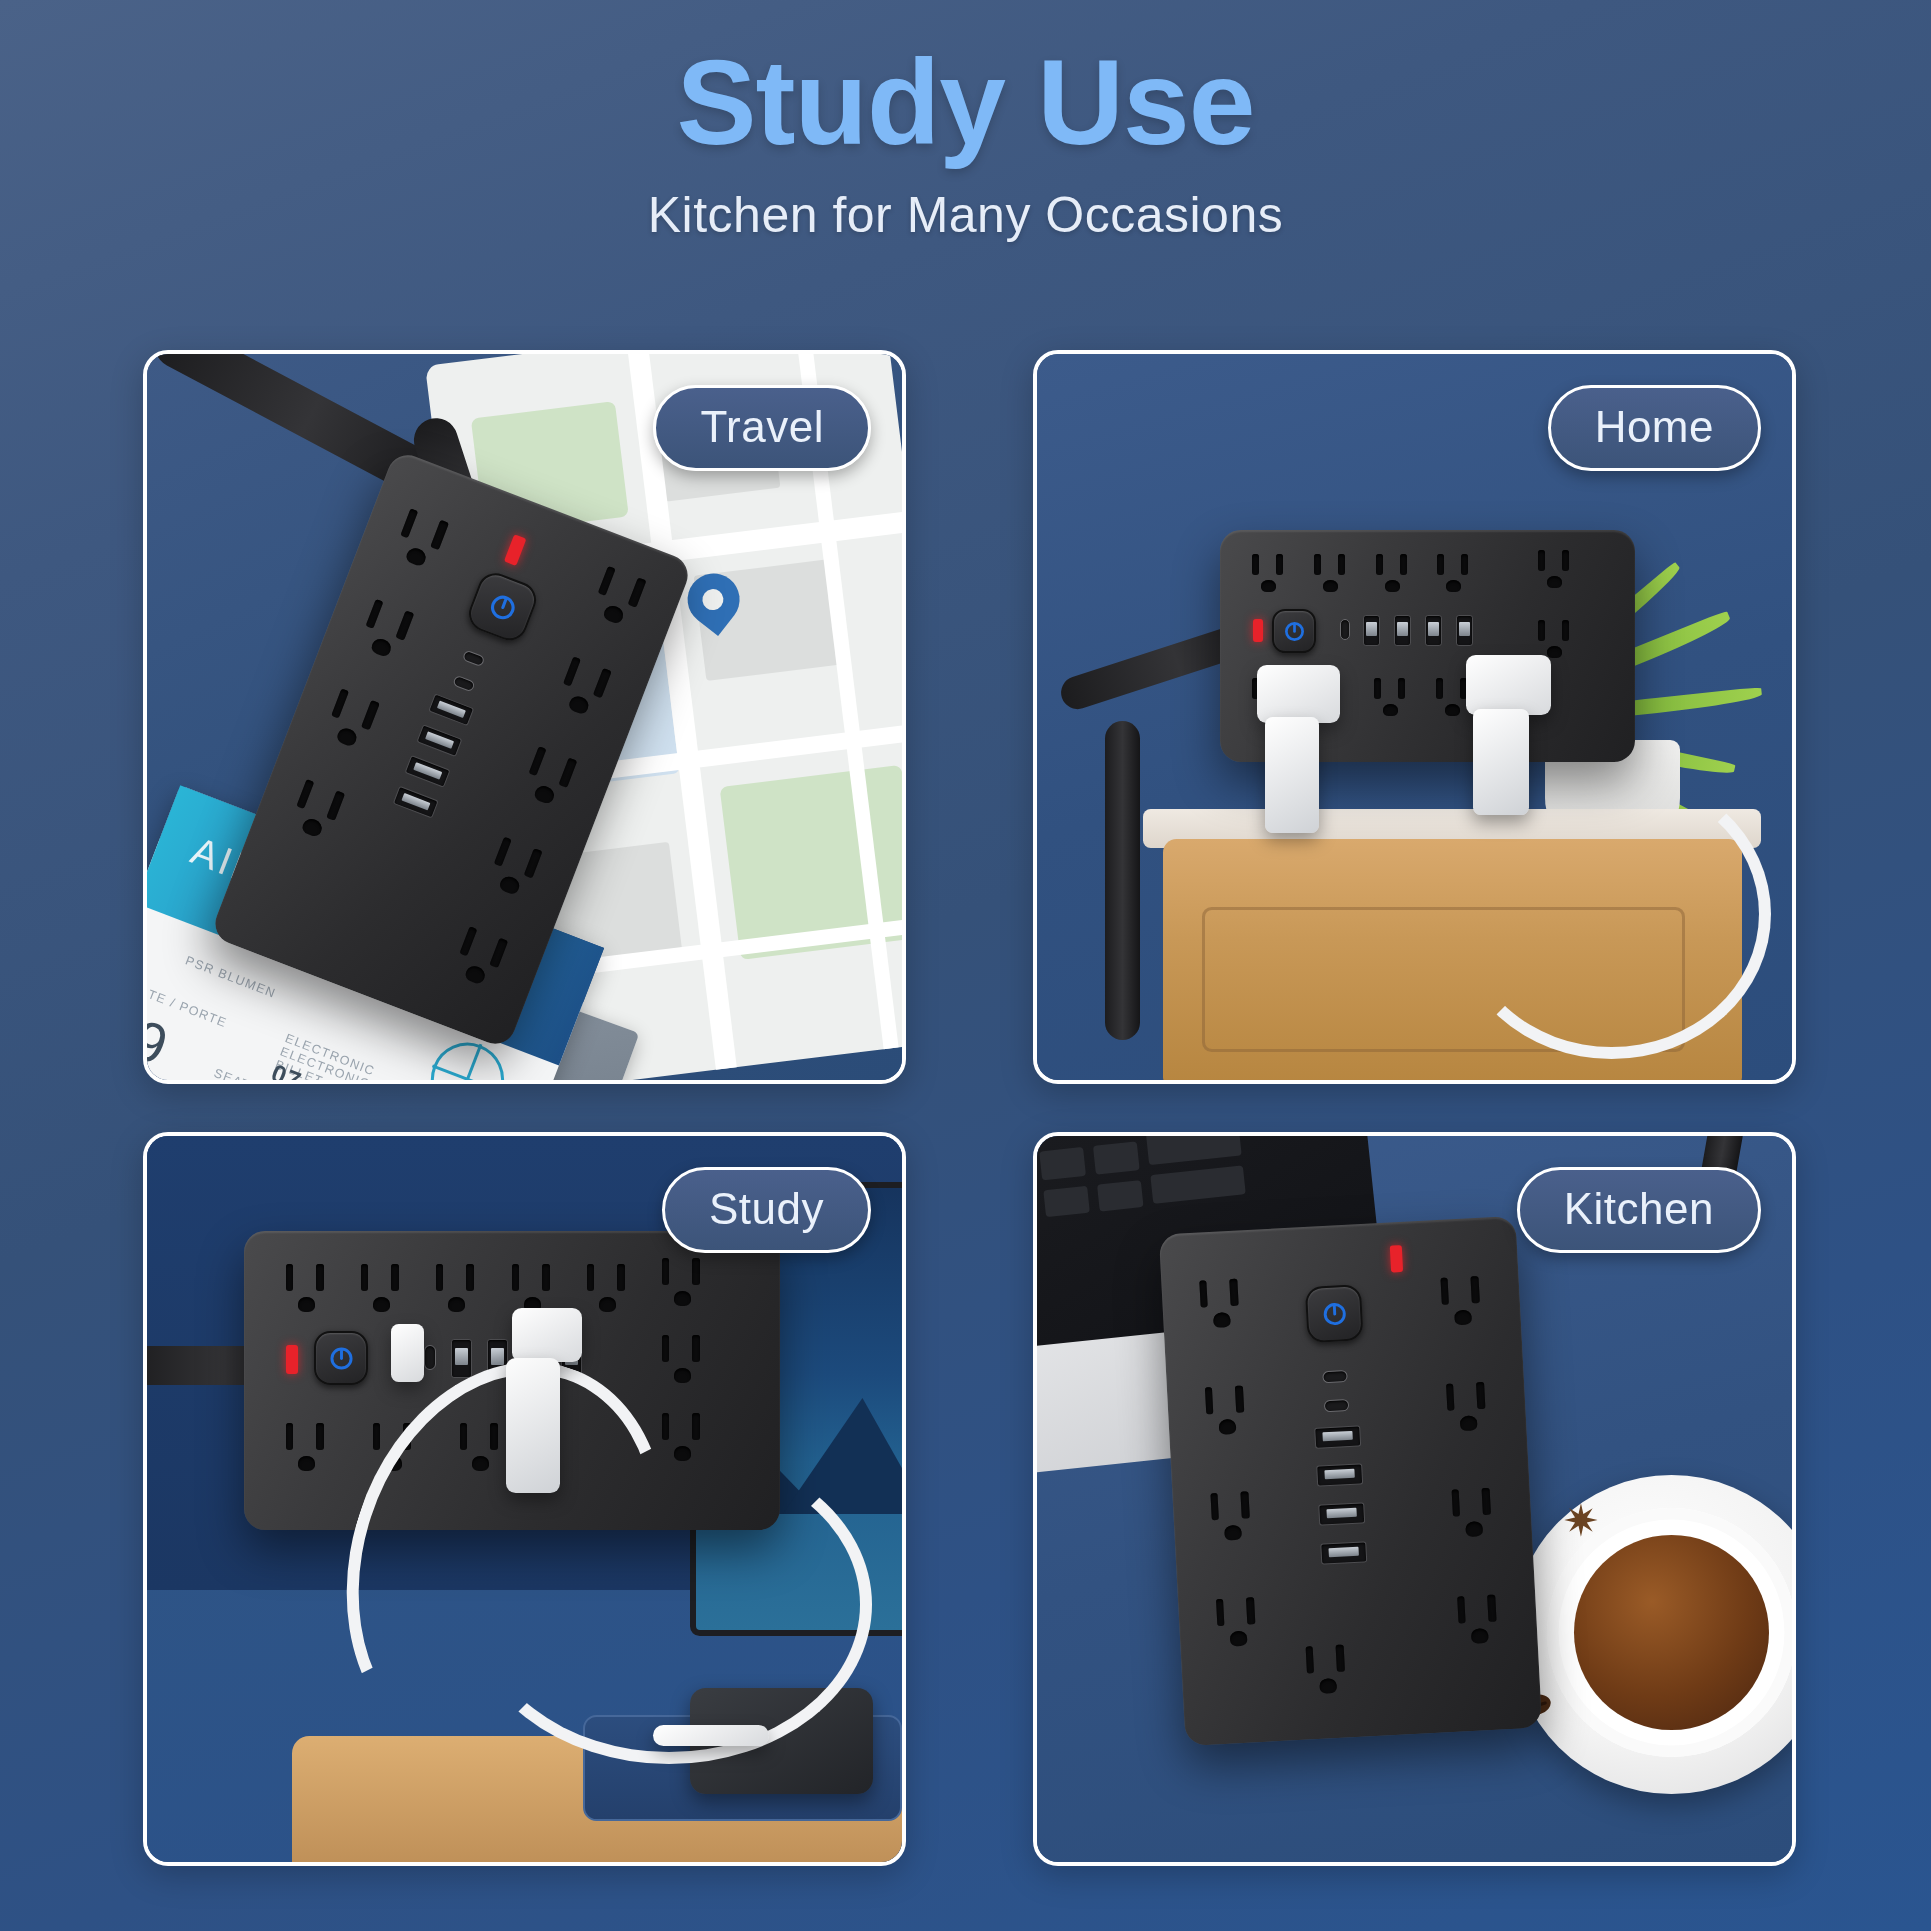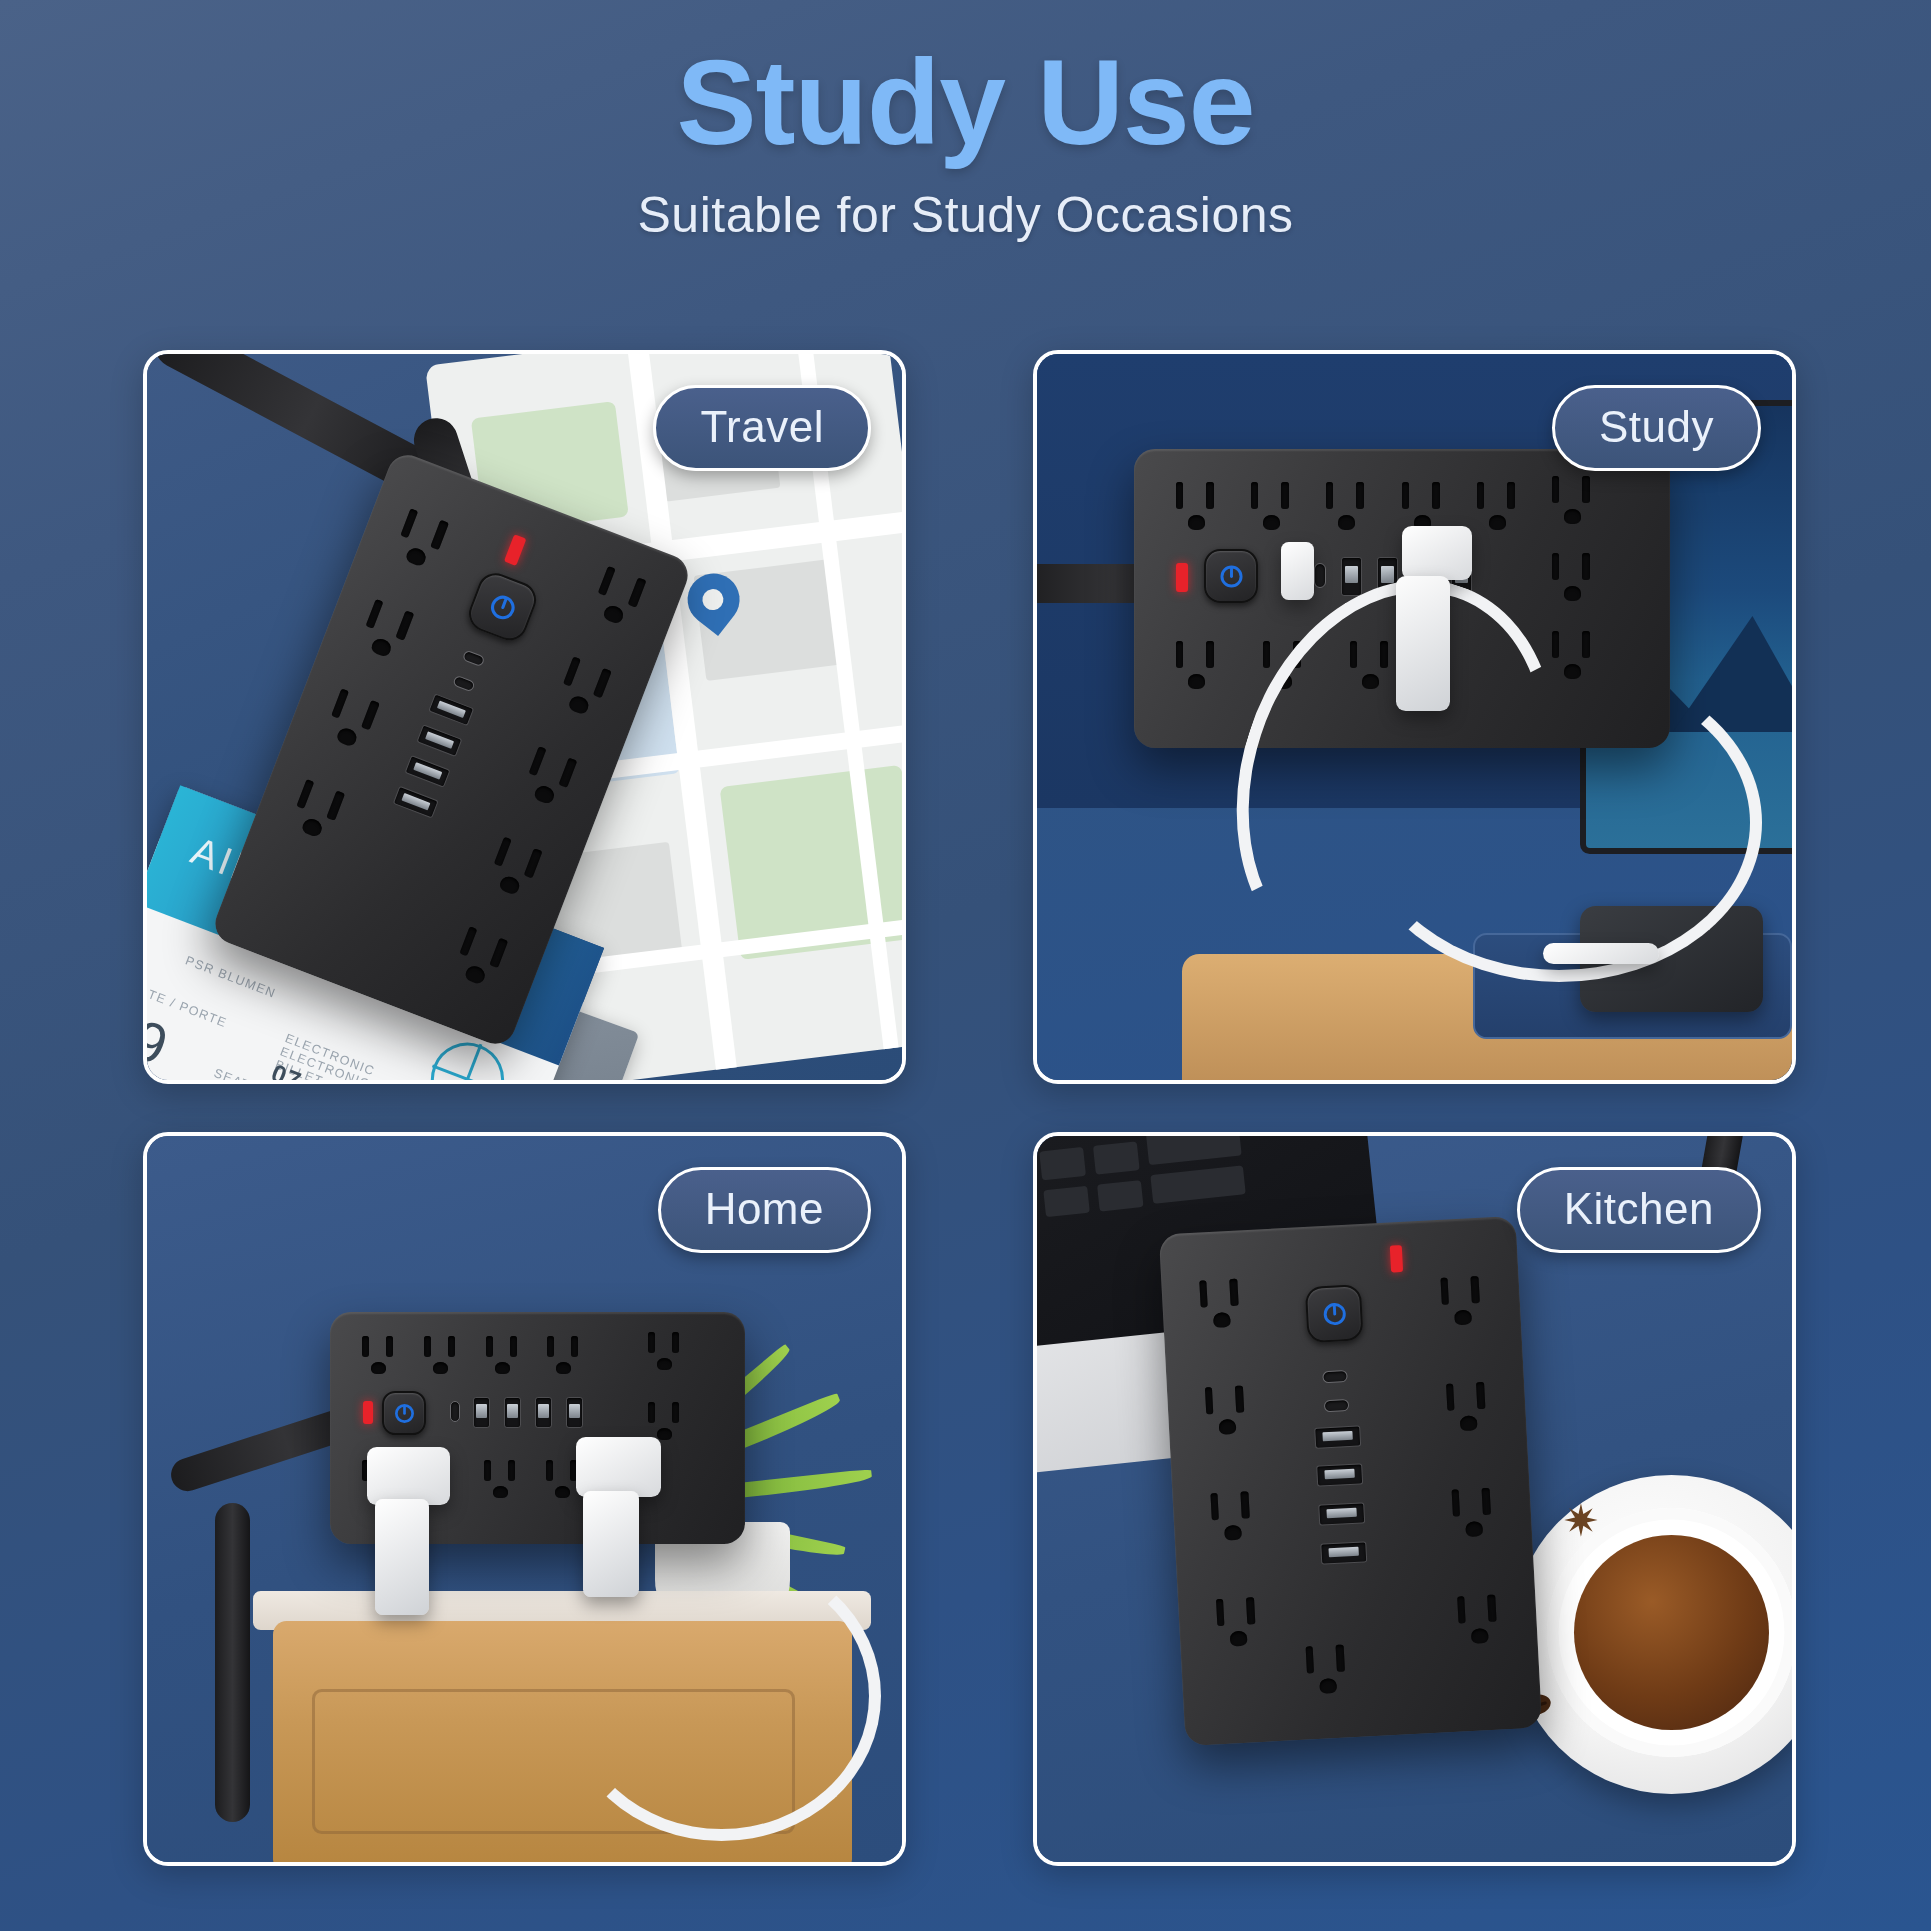--- a/index.html
+++ b/index.html
@@ -250,21 +250,21 @@
     text-align:center;
   }
 </style>
 </head>
 <body>
 
 <div class="page">
 
   <div class="header">
     <div class="title">Study Use</div>
-    <div class="subtitle">Suitable for Study Occasions</div>
+    <div class="subtitle">Kitchen for Many Occasions</div>
   </div>
 
   <div class="grid">
 
     <div class="panel p-travel">
       <div class="scene">
 
         <div class="map">
           <div class="mblue" style="left:9.7px;  top:290px; width:193px; height:145px;"></div>
           <div class="mgreen" style="left:39px;  top:58px;  width:145px; height:116px;"></div>
@@ -364,20 +364,113 @@
           <div class="usbc" style="left:137px; top:189px; width:21px; height:10.6px;"></div>
           <div class="usba" style="left:124px; top:214px; width:42px; height:19.3px;"></div>
           <div class="usba" style="left:124px; top:247px; width:42px; height:19.3px;"></div>
           <div class="usba" style="left:124px; top:280px; width:42px; height:19.3px;"></div>
           <div class="usba" style="left:124px; top:313px; width:42px; height:19.3px;"></div>
         </div>
       </div>
       <div class="badge tr">Travel</div>
     </div>
 
+    <div class="panel p-home">
+      <div class="scene">
+
+        <div class="plant" style="right:19.3px; top:183px; width:251px; height:319px;">
+          <div class="leaf" style="left:29px; top:145px; width:193px; height:17.4px; transform:rotate(-22deg);"></div>
+          <div class="leaf" style="left:29px; top:172px; width:212px; height:15.4px; transform:rotate(-6deg);"></div>
+          <div class="leaf" style="left:33px; top:189px; width:183px; height:15.4px; transform:rotate(12deg);"></div>
+          <div class="leaf" style="left:39px; top:122px; width:154px; height:13.5px; transform:rotate(-40deg);"></div>
+          <div class="leaf" style="left:42px; top:207px; width:169px; height:14.5px; transform:rotate(28deg);"></div>
+          <div class="leaf" style="left:19.3px; top:97px; width:116px; height:12.6px; transform:rotate(-58deg);"></div>
+          <div class="pot" style="left:23px; top:203px; width:135px; height:116px;"></div>
+        </div>
+
+        <div class="tabletop"></div>
+        <div class="table">
+          <div class="drawer"></div>
+        </div>
+
+        <div class="cord" style="left:19.3px; top:290px; width:241px; height:33px; transform:rotate(-18deg); border-radius:29px;"></div>
+        <div class="cord" style="left:68px; top:367px; width:35px; height:319px; border-radius:29px;"></div>
+
+        <div class="strip" style="left:183px; top:176px; width:415px; height:232px;">
+          <div class="outlet" style="left:25px; top:21px; width:46px; height:44px;">
+            <div class="sl" style="left:6.8px; top:2.9px; width:6.8px; height:21px;"></div>
+            <div class="sl" style="left:31px; top:2.9px; width:6.8px; height:21px;"></div>
+            <div class="gnd" style="left:16.4px; top:29px; width:14.5px; height:11.6px;"></div>
+          </div>
+          <div class="outlet" style="left:87px; top:21px; width:46px; height:44px;">
+            <div class="sl" style="left:6.8px; top:2.9px; width:6.8px; height:21px;"></div>
+            <div class="sl" style="left:31px; top:2.9px; width:6.8px; height:21px;"></div>
+            <div class="gnd" style="left:16.4px; top:29px; width:14.5px; height:11.6px;"></div>
+          </div>
+          <div class="outlet" style="left:149px; top:21px; width:46px; height:44px;">
+            <div class="sl" style="left:6.8px; top:2.9px; width:6.8px; height:21px;"></div>
+            <div class="sl" style="left:31px; top:2.9px; width:6.8px; height:21px;"></div>
+            <div class="gnd" style="left:16.4px; top:29px; width:14.5px; height:11.6px;"></div>
+          </div>
+          <div class="outlet" style="left:210px; top:21px; width:46px; height:44px;">
+            <div class="sl" style="left:6.8px; top:2.9px; width:6.8px; height:21px;"></div>
+            <div class="sl" style="left:31px; top:2.9px; width:6.8px; height:21px;"></div>
+            <div class="gnd" style="left:16.4px; top:29px; width:14.5px; height:11.6px;"></div>
+          </div>
+          <div class="outlet" style="left:311px; top:17.4px; width:46px; height:44px;">
+            <div class="sl" style="left:6.8px; top:2.9px; width:6.8px; height:21px;"></div>
+            <div class="sl" style="left:31px; top:2.9px; width:6.8px; height:21px;"></div>
+            <div class="gnd" style="left:16.4px; top:29px; width:14.5px; height:11.6px;"></div>
+          </div>
+          <div class="outlet" style="left:311px; top:87px; width:46px; height:44px;">
+            <div class="sl" style="left:6.8px; top:2.9px; width:6.8px; height:21px;"></div>
+            <div class="sl" style="left:31px; top:2.9px; width:6.8px; height:21px;"></div>
+            <div class="gnd" style="left:16.4px; top:29px; width:14.5px; height:11.6px;"></div>
+          </div>
+          <div class="outlet" style="left:25px; top:145px; width:46px; height:44px;">
+            <div class="sl" style="left:6.8px; top:2.9px; width:6.8px; height:21px;"></div>
+            <div class="sl" style="left:31px; top:2.9px; width:6.8px; height:21px;"></div>
+            <div class="gnd" style="left:16.4px; top:29px; width:14.5px; height:11.6px;"></div>
+          </div>
+          <div class="outlet" style="left:147px; top:145px; width:46px; height:44px;">
+            <div class="sl" style="left:6.8px; top:2.9px; width:6.8px; height:21px;"></div>
+            <div class="sl" style="left:31px; top:2.9px; width:6.8px; height:21px;"></div>
+            <div class="gnd" style="left:16.4px; top:29px; width:14.5px; height:11.6px;"></div>
+          </div>
+          <div class="outlet" style="left:209px; top:145px; width:46px; height:44px;">
+            <div class="sl" style="left:6.8px; top:2.9px; width:6.8px; height:21px;"></div>
+            <div class="sl" style="left:31px; top:2.9px; width:6.8px; height:21px;"></div>
+            <div class="gnd" style="left:16.4px; top:29px; width:14.5px; height:11.6px;"></div>
+          </div>
+          <div class="led" style="left:33px; top:89px; width:9.7px; height:23px;"></div>
+          <div class="pwrbtn" style="left:52px; top:79px; width:44px; height:44px;">
+            <svg width="23" height="23" viewBox="0 0 24 24">
+              <circle cx="12" cy="12" r="8.5" fill="none" stroke="#1F6FE0" stroke-width="2.8"></circle>
+              <line x1="12" y1="5" x2="12" y2="12" stroke="#1F6FE0" stroke-width="2.8" stroke-linecap="round"></line>
+            </svg>
+          </div>
+          <div class="usbc" style="left:120px; top:89px; width:9.7px; height:21px;"></div>
+          <div class="usba" style="left:143px; top:85px; width:17.4px; height:31px;"></div>
+          <div class="usba" style="left:174px; top:85px; width:17.4px; height:31px;"></div>
+          <div class="usba" style="left:205px; top:85px; width:17.4px; height:31px;"></div>
+          <div class="usba" style="left:236px; top:85px; width:17.4px; height:31px;"></div>
+        </div>
+
+        <div class="plug" style="left:220px; top:311px; width:83px; height:58px;"></div>
+        <div class="plug" style="left:228px; top:363px; width:54px; height:116px; border-radius:7.7px;
+                    background:linear-gradient(150deg,#ffffff,#cfd2d6);"></div>
+        <div class="plug" style="left:429px; top:301px; width:85px; height:60px;"></div>
+        <div class="plug" style="left:436px; top:355px; width:56px; height:106px; border-radius:7.7px;
+                    background:linear-gradient(150deg,#ffffff,#cfd2d6);"></div>
+        <div class="wire" style="left:415px; top:415px; width:319px; height:290px;
+                    border-color:transparent #f2f3f5 #f2f3f5 transparent;"></div>
+      </div>
+      <div class="badge tr">Home</div>
+    </div>
+
     <div class="panel p-study">
       <div class="scene">
         <div class="wall"></div>
 
         <div class="monitor">
           <div class="mscreen">
             <div class="mtn" style="left:0; bottom:116px; width:126px; height:87px;
                  clip-path:polygon(0 100%,40% 10%,100% 100%);"></div>
             <div class="mtn" style="left:87px; bottom:116px; width:145px; height:116px;
                  clip-path:polygon(0 100%,55% 0,100% 100%);"></div>
@@ -469,113 +562,20 @@
         <div class="plug" style="left:365px; top:172px; width:70px; height:54px;"></div>
         <div class="plug" style="left:359px; top:222px; width:54px; height:135px; border-radius:9.7px;
                     background:linear-gradient(150deg,#fdfdfd,#cfd2d6);"></div>
         <div class="wire" style="left:319px; top:309px; width:406px; height:319px;
                     border-color:transparent #f2f3f5 #f2f3f5 transparent;"></div>
         <div class="plug" style="right:133px; bottom:116px; width:116px; height:21px; border-radius:11.6px;"></div>
       </div>
       <div class="badge tr">Study</div>
     </div>
 
-    <div class="panel p-home">
-      <div class="scene">
-
-        <div class="plant" style="right:19.3px; top:183px; width:251px; height:319px;">
-          <div class="leaf" style="left:29px; top:145px; width:193px; height:17.4px; transform:rotate(-22deg);"></div>
-          <div class="leaf" style="left:29px; top:172px; width:212px; height:15.4px; transform:rotate(-6deg);"></div>
-          <div class="leaf" style="left:33px; top:189px; width:183px; height:15.4px; transform:rotate(12deg);"></div>
-          <div class="leaf" style="left:39px; top:122px; width:154px; height:13.5px; transform:rotate(-40deg);"></div>
-          <div class="leaf" style="left:42px; top:207px; width:169px; height:14.5px; transform:rotate(28deg);"></div>
-          <div class="leaf" style="left:19.3px; top:97px; width:116px; height:12.6px; transform:rotate(-58deg);"></div>
-          <div class="pot" style="left:23px; top:203px; width:135px; height:116px;"></div>
-        </div>
-
-        <div class="tabletop"></div>
-        <div class="table">
-          <div class="drawer"></div>
-        </div>
-
-        <div class="cord" style="left:19.3px; top:290px; width:241px; height:33px; transform:rotate(-18deg); border-radius:29px;"></div>
-        <div class="cord" style="left:68px; top:367px; width:35px; height:319px; border-radius:29px;"></div>
-
-        <div class="strip" style="left:183px; top:176px; width:415px; height:232px;">
-          <div class="outlet" style="left:25px; top:21px; width:46px; height:44px;">
-            <div class="sl" style="left:6.8px; top:2.9px; width:6.8px; height:21px;"></div>
-            <div class="sl" style="left:31px; top:2.9px; width:6.8px; height:21px;"></div>
-            <div class="gnd" style="left:16.4px; top:29px; width:14.5px; height:11.6px;"></div>
-          </div>
-          <div class="outlet" style="left:87px; top:21px; width:46px; height:44px;">
-            <div class="sl" style="left:6.8px; top:2.9px; width:6.8px; height:21px;"></div>
-            <div class="sl" style="left:31px; top:2.9px; width:6.8px; height:21px;"></div>
-            <div class="gnd" style="left:16.4px; top:29px; width:14.5px; height:11.6px;"></div>
-          </div>
-          <div class="outlet" style="left:149px; top:21px; width:46px; height:44px;">
-            <div class="sl" style="left:6.8px; top:2.9px; width:6.8px; height:21px;"></div>
-            <div class="sl" style="left:31px; top:2.9px; width:6.8px; height:21px;"></div>
-            <div class="gnd" style="left:16.4px; top:29px; width:14.5px; height:11.6px;"></div>
-          </div>
-          <div class="outlet" style="left:210px; top:21px; width:46px; height:44px;">
-            <div class="sl" style="left:6.8px; top:2.9px; width:6.8px; height:21px;"></div>
-            <div class="sl" style="left:31px; top:2.9px; width:6.8px; height:21px;"></div>
-            <div class="gnd" style="left:16.4px; top:29px; width:14.5px; height:11.6px;"></div>
-          </div>
-          <div class="outlet" style="left:311px; top:17.4px; width:46px; height:44px;">
-            <div class="sl" style="left:6.8px; top:2.9px; width:6.8px; height:21px;"></div>
-            <div class="sl" style="left:31px; top:2.9px; width:6.8px; height:21px;"></div>
-            <div class="gnd" style="left:16.4px; top:29px; width:14.5px; height:11.6px;"></div>
-          </div>
-          <div class="outlet" style="left:311px; top:87px; width:46px; height:44px;">
-            <div class="sl" style="left:6.8px; top:2.9px; width:6.8px; height:21px;"></div>
-            <div class="sl" style="left:31px; top:2.9px; width:6.8px; height:21px;"></div>
-            <div class="gnd" style="left:16.4px; top:29px; width:14.5px; height:11.6px;"></div>
-          </div>
-          <div class="outlet" style="left:25px; top:145px; width:46px; height:44px;">
-            <div class="sl" style="left:6.8px; top:2.9px; width:6.8px; height:21px;"></div>
-            <div class="sl" style="left:31px; top:2.9px; width:6.8px; height:21px;"></div>
-            <div class="gnd" style="left:16.4px; top:29px; width:14.5px; height:11.6px;"></div>
-          </div>
-          <div class="outlet" style="left:147px; top:145px; width:46px; height:44px;">
-            <div class="sl" style="left:6.8px; top:2.9px; width:6.8px; height:21px;"></div>
-            <div class="sl" style="left:31px; top:2.9px; width:6.8px; height:21px;"></div>
-            <div class="gnd" style="left:16.4px; top:29px; width:14.5px; height:11.6px;"></div>
-          </div>
-          <div class="outlet" style="left:209px; top:145px; width:46px; height:44px;">
-            <div class="sl" style="left:6.8px; top:2.9px; width:6.8px; height:21px;"></div>
-            <div class="sl" style="left:31px; top:2.9px; width:6.8px; height:21px;"></div>
-            <div class="gnd" style="left:16.4px; top:29px; width:14.5px; height:11.6px;"></div>
-          </div>
-          <div class="led" style="left:33px; top:89px; width:9.7px; height:23px;"></div>
-          <div class="pwrbtn" style="left:52px; top:79px; width:44px; height:44px;">
-            <svg width="23" height="23" viewBox="0 0 24 24">
-              <circle cx="12" cy="12" r="8.5" fill="none" stroke="#1F6FE0" stroke-width="2.8"></circle>
-              <line x1="12" y1="5" x2="12" y2="12" stroke="#1F6FE0" stroke-width="2.8" stroke-linecap="round"></line>
-            </svg>
-          </div>
-          <div class="usbc" style="left:120px; top:89px; width:9.7px; height:21px;"></div>
-          <div class="usba" style="left:143px; top:85px; width:17.4px; height:31px;"></div>
-          <div class="usba" style="left:174px; top:85px; width:17.4px; height:31px;"></div>
-          <div class="usba" style="left:205px; top:85px; width:17.4px; height:31px;"></div>
-          <div class="usba" style="left:236px; top:85px; width:17.4px; height:31px;"></div>
-        </div>
-
-        <div class="plug" style="left:220px; top:311px; width:83px; height:58px;"></div>
-        <div class="plug" style="left:228px; top:363px; width:54px; height:116px; border-radius:7.7px;
-                    background:linear-gradient(150deg,#ffffff,#cfd2d6);"></div>
-        <div class="plug" style="left:429px; top:301px; width:85px; height:60px;"></div>
-        <div class="plug" style="left:436px; top:355px; width:56px; height:106px; border-radius:7.7px;
-                    background:linear-gradient(150deg,#ffffff,#cfd2d6);"></div>
-        <div class="wire" style="left:415px; top:415px; width:319px; height:290px;
-                    border-color:transparent #f2f3f5 #f2f3f5 transparent;"></div>
-      </div>
-      <div class="badge tr">Home</div>
-    </div>
-
     <div class="panel p-kitchen">
       <div class="scene">
 
         <div class="lbase"></div>
         <div class="laptop">
           <div class="lkeys" style="left:39px; top:29px; width:44px; height:29px;"></div>
           <div class="lkeys" style="left:93px; top:29px; width:44px; height:29px;"></div>
           <div class="lkeys" style="left:147px; top:21px; width:93px; height:33px;"></div>
           <div class="lkeys" style="left:39px; top:68px; width:44px; height:27px;"></div>
           <div class="lkeys" style="left:93px; top:68px; width:44px; height:27px;"></div>

